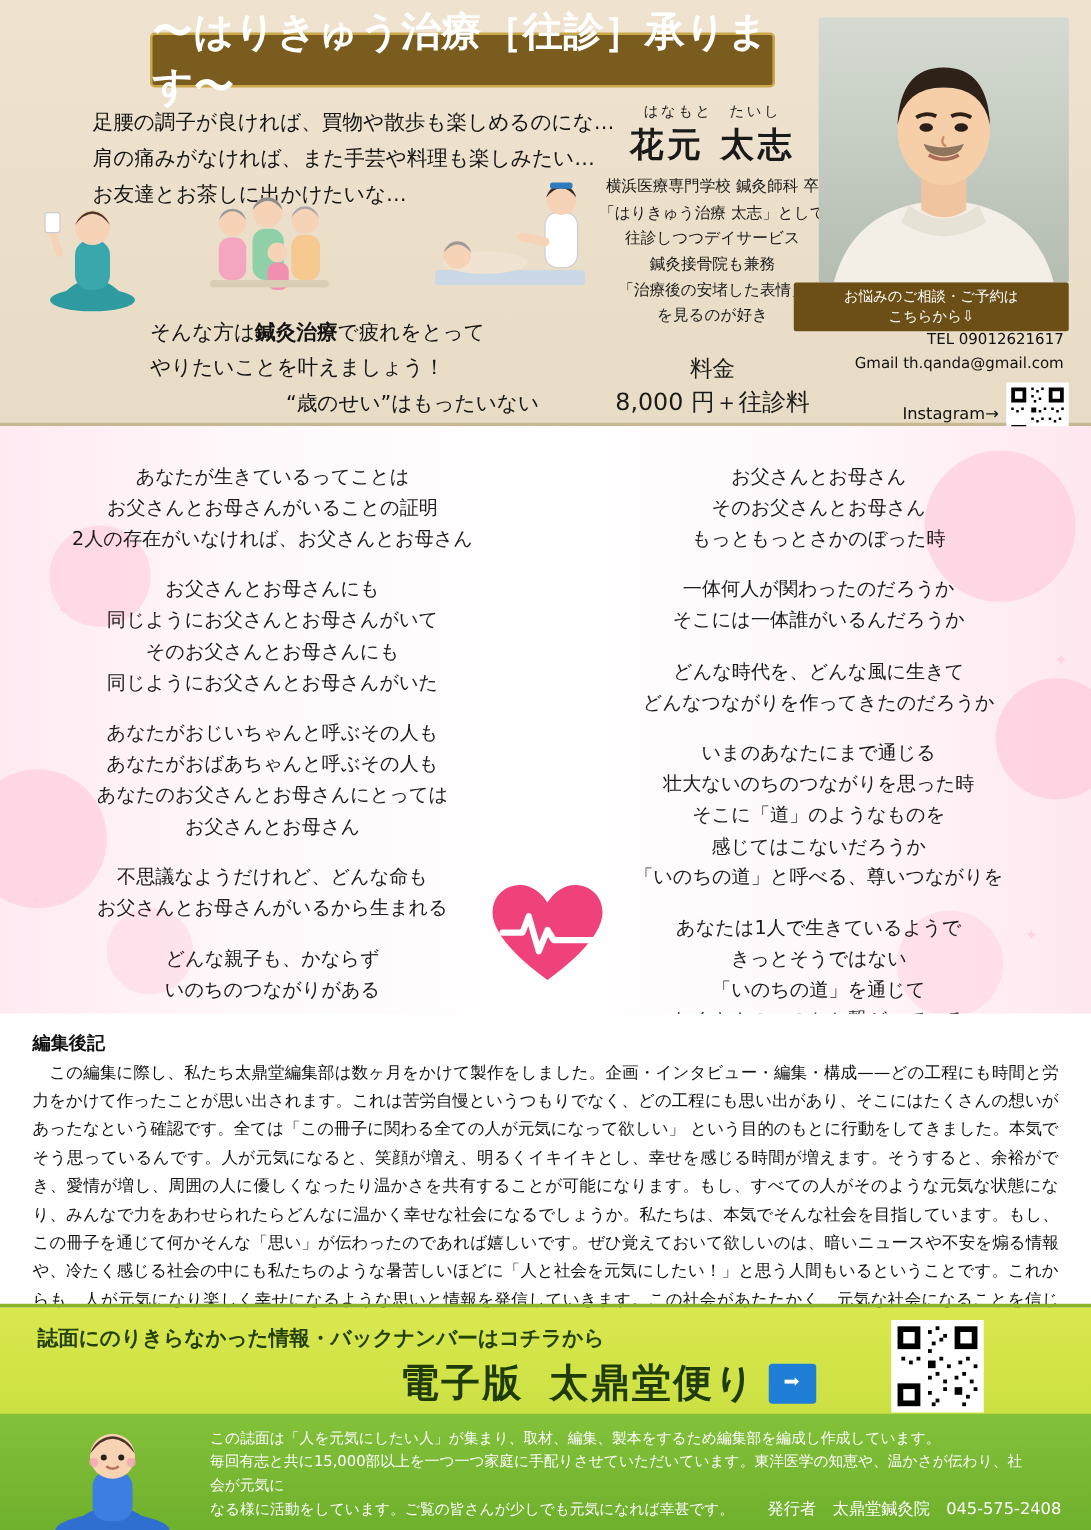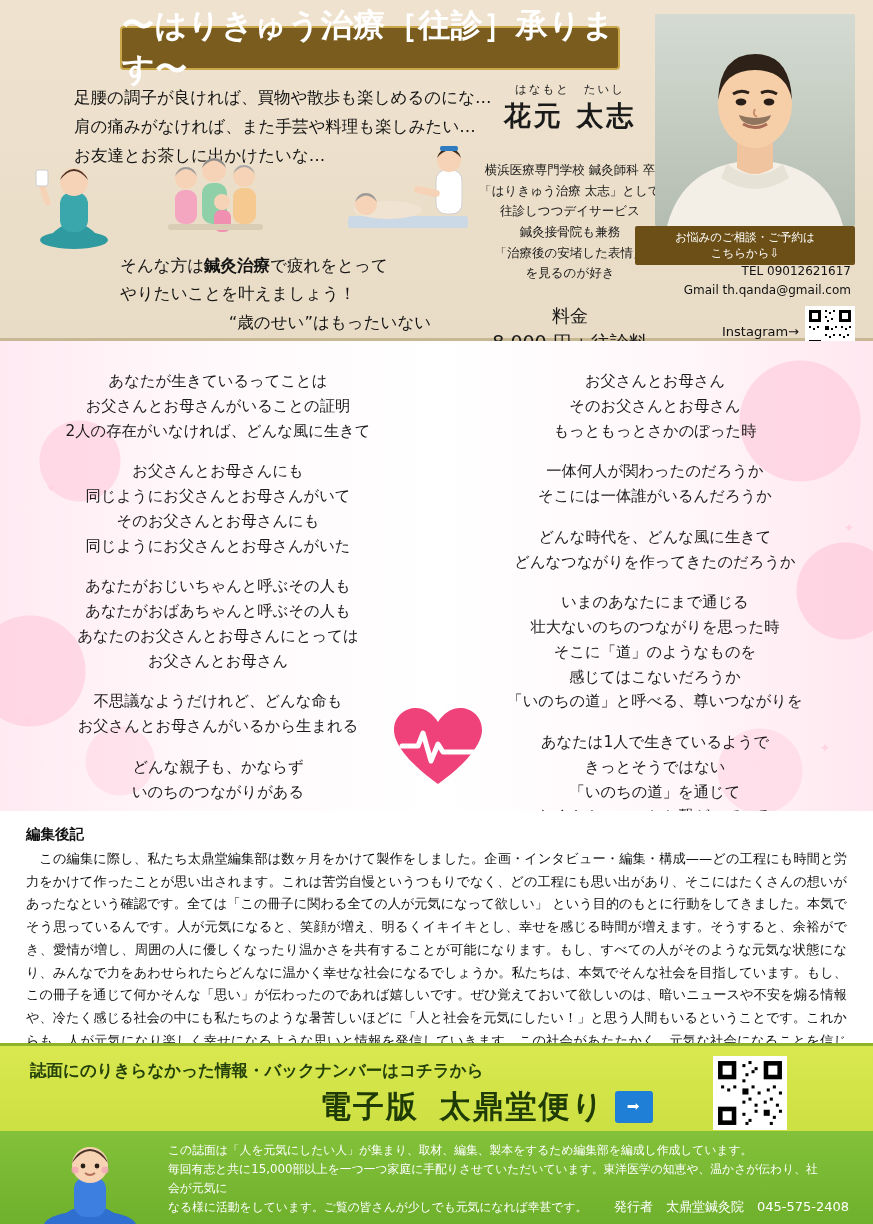--- a/index.html
+++ b/index.html
@@ -45,21 +45,21 @@
   .illus { position:absolute; left:18px; top:140px; width: 480px; height: 110px; }
   .illus svg { display:block; }
 
   
   .profile {
     position:absolute; left: 470px; top: 82px; width: 200px;
     text-align:center; color:#1a1a1a;
   }
   .profile .furigana { font-size: 11.5px; letter-spacing:2px; }
   .profile .name { font-size: 27px; font-weight:bold; letter-spacing: 3px; margin-top:1px; }
-  .profile .bio { font-size: 12.5px; line-height:1.65; margin-top: 26px; }
+  .profile .bio { font-size: 12.5px; line-height:1.65; margin-top: 5px; }
   .profile .fee-label { font-size: 18px; margin-top: 20px; }
   .profile .fee { font-size: 19px; margin-top: 2px; }
 
   
   .photo {
     position:absolute; right: 18px; top: 14px; width: 200px; height: 212px;
     overflow:hidden; border-radius: 2px;
     background: linear-gradient(180deg,#cfd6cd 0%, #b9c2b6 100%);
   }
   .contact-badge {
@@ -317,21 +317,21 @@
 <section class="poem">
   <span class="sparkle" style="left:24px;top:372px;">✦</span>
   <span class="sparkle" style="left:46px;top:140px;">✦</span>
   <span class="sparkle" style="left:844px;top:180px;">✦</span>
   <span class="sparkle" style="left:820px;top:400px;">✦</span>
 
   <div class="poem-col left">
     <div class="stanza">
       <div>あなたが生きているってことは</div>
       <div>お父さんとお母さんがいることの証明</div>
-      <div>2人の存在がいなければ、どんな風に生きて</div>
+      <div>2人の存在がいなければ、お父さんとお母さん</div>
     </div>
     <div class="stanza">
       <div>お父さんとお母さんにも</div>
       <div>同じようにお父さんとお母さんがいて</div>
       <div>そのお父さんとお母さんにも</div>
       <div>同じようにお父さんとお母さんがいた</div>
     </div>
     <div class="stanza">
       <div>あなたがおじいちゃんと呼ぶその人も</div>
       <div>あなたがおばあちゃんと呼ぶその人も</div>

